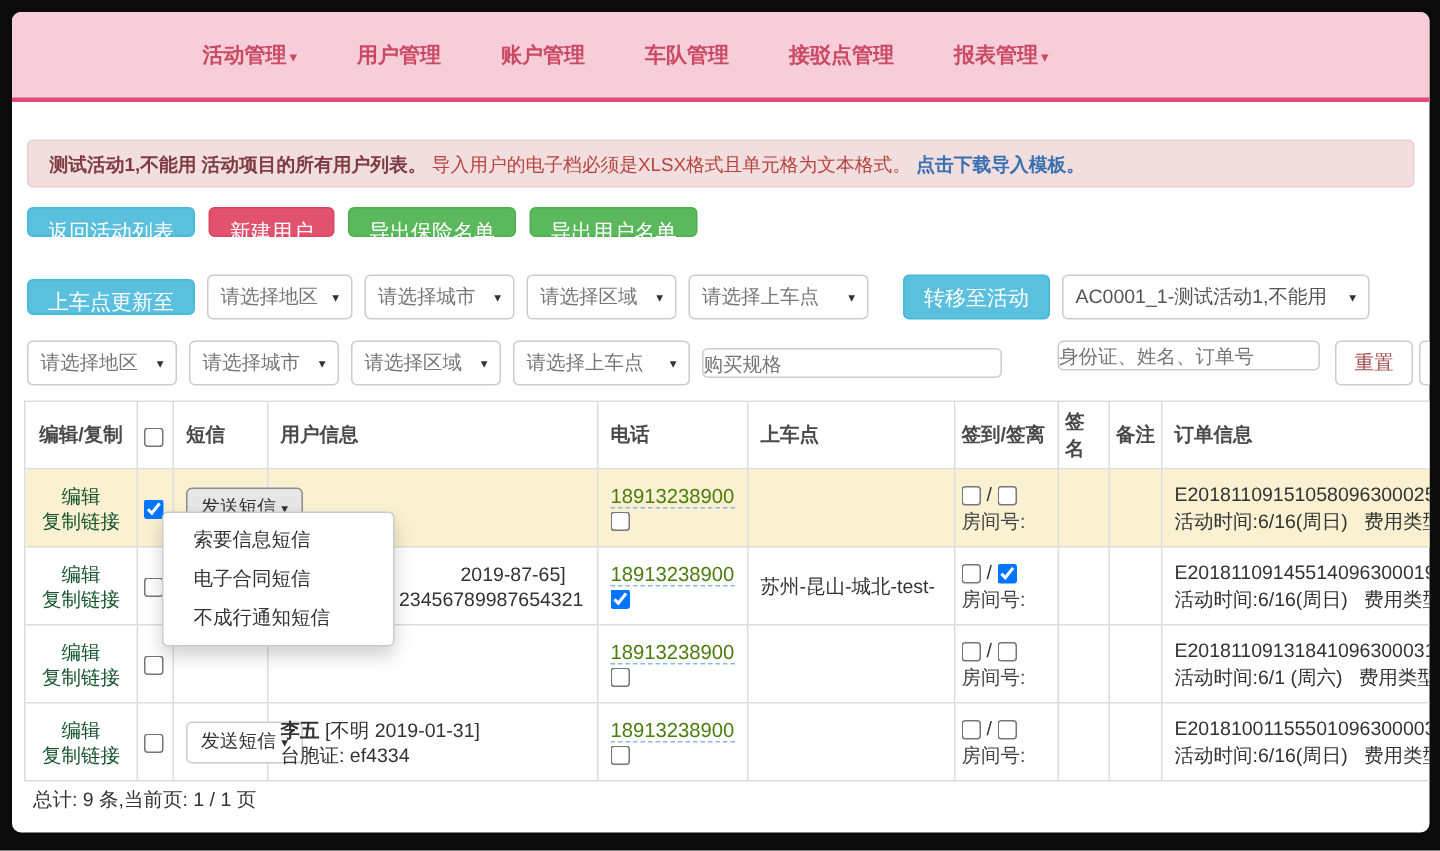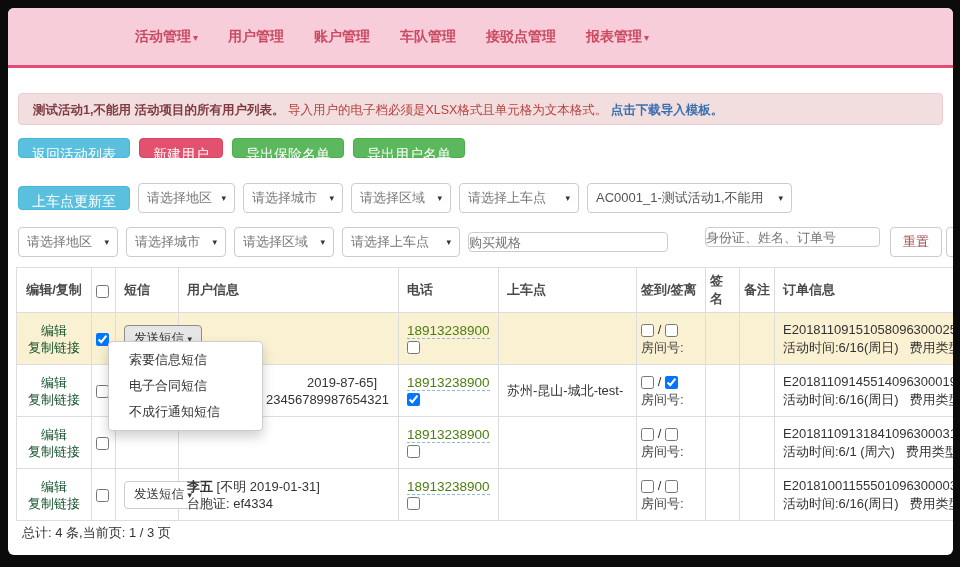--- a/index.html
+++ b/index.html
@@ -8,21 +8,21 @@
     font-family:"Liberation Sans","DejaVu Sans",sans-serif;
   }
   .screen{
     position:absolute;left:8px;top:8px;width:945px;height:547px;
     background:#ffffff;border-radius:6px;overflow:hidden;
   }
   
   .navbar{
     position:absolute;left:0;top:0;width:100%;height:60px;
     background:#f6cdd8;border-bottom:3px solid #e14b78;box-sizing:border-box;
-    display:flex;align-items:center;padding-left:127px;gap:30px;
+    display:flex;align-items:center;padding-left:127px;gap:40px;
   }
   .nav-item{font-size:14px;font-weight:700;color:#cb4a63;cursor:pointer;white-space:nowrap;}
   .nav-caret{font-size:10px;margin-left:2px;}
   
   .alert{
     position:absolute;left:10px;right:10px;top:85px;height:32px;box-sizing:border-box;
     background:#f2dede;border:1px solid #ebccd1;border-radius:4px;
     padding:8px 14px;font-size:12.5px;white-space:nowrap;overflow:hidden;
   }
   .alert .strong{color:#7e3b44;font-weight:700;}
@@ -131,20 +131,21 @@
         <span class="caret">▾</span>
       </span>
     <span class="sel" style="width:100px;">
         <span>请选择区域</span>
         <span class="caret">▾</span>
       </span>
     <span class="sel" style="width:120px;">
         <span>请选择上车点</span>
         <span class="caret">▾</span>
       </span>
+    <span class="btn btn-info" style="height:30px;line-height:28px;margin-left:15px;">转移至活动</span>
     <span class="sel" style="width:205px;color:#555;">
         <span>AC0001_1-测试活动1,不能用</span>
         <span class="caret">▾</span>
       </span>
   </div>
 
   <div class="filter2">
     <span class="sel" style="width:100px;">
         <span>请选择地区</span>
         <span class="caret">▾</span>
@@ -295,15 +296,15 @@
     </tr>
   </tbody>
     </table>
 
   <div class="sms-menu">
     <div class="sms-item">索要信息短信</div>
     <div class="sms-item">电子合同短信</div>
     <div class="sms-item">不成行通知短信</div>
   </div>
 
-  <div class="footer">总计: 4 条,当前页: 1 / 3 页</div>
+  <div class="footer">总计: 9 条,当前页: 1 / 1 页</div>
 
 </div>
 
 </body></html>

